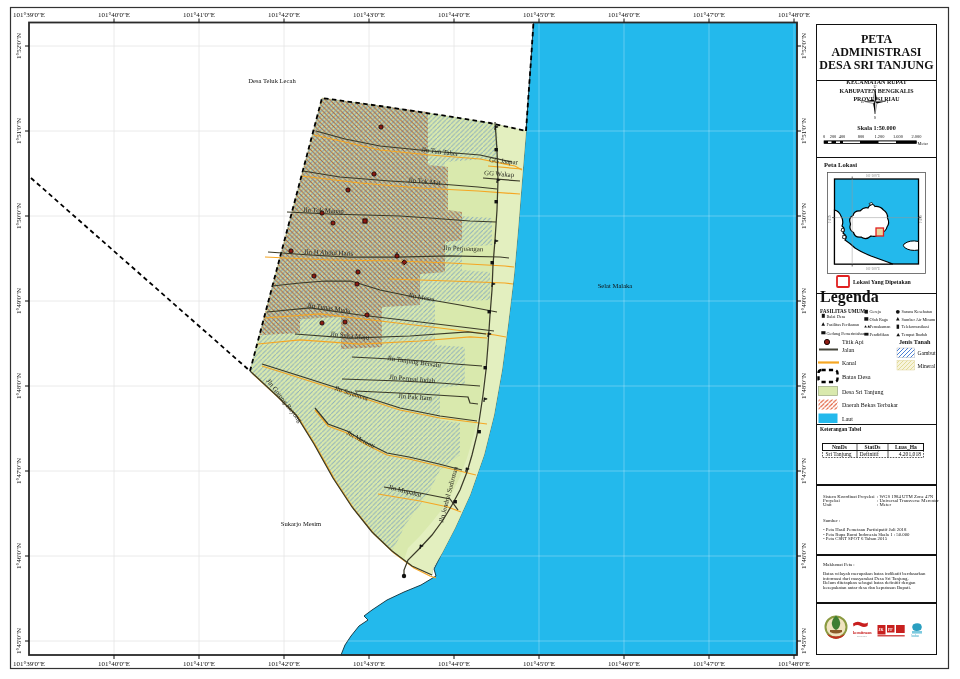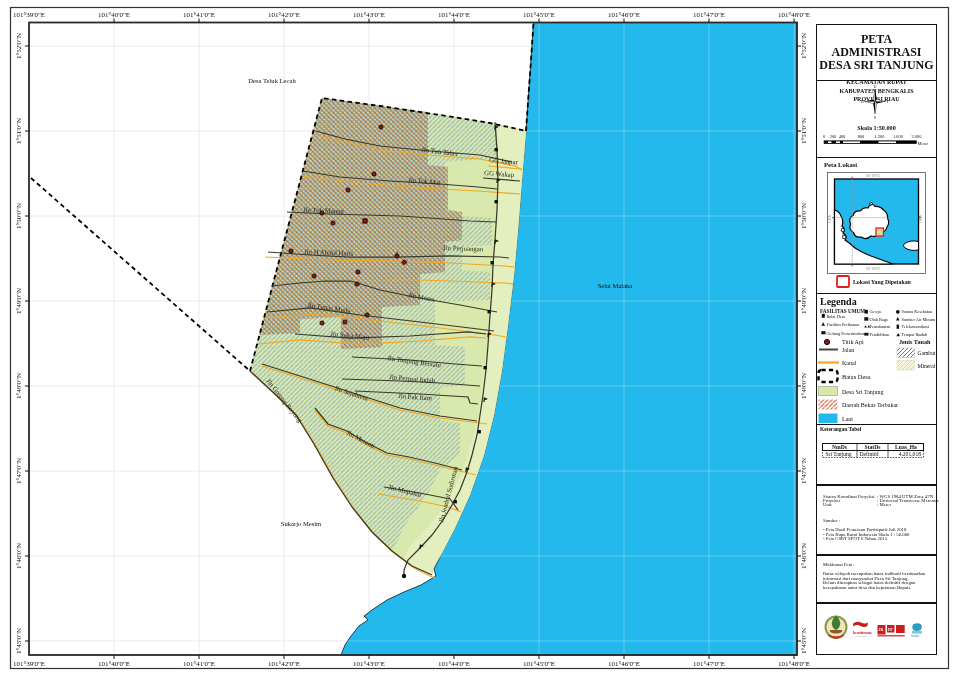--- a/index.html
+++ b/index.html
@@ -384,21 +384,21 @@
   </g>
 </svg>
 
 <svg class="abs" style="left:834px;top:274px" width="100" height="16" viewBox="0 0 100 16">
   <rect x="3" y="2" width="12" height="11" fill="none" stroke="#e02020" stroke-width="1.8" rx="1"></rect>
   <text x="19" y="10" font-size="5.8" font-weight="bold" fill="#111">Lokasi Yang Dipetakan</text>
 </svg>
 
 <div class="abs" style="left:816px;top:292.5px;width:121px;height:1.5px;background:#111;"></div>
 
-<div class="abs" style="left:820px;top:296px;font-weight:bold;font-size:10px;color:#111;">Legenda</div>
+<div class="abs" style="left:820px;top:288px;font-weight:bold;font-size:16px;color:#111;">Legenda</div>
 
 <div class="abs" style="left:820px;top:308px;font-weight:bold;font-size:5.2px;color:#111;">FASILITAS UMUM</div>
 
 <svg class="abs" style="left:816px;top:308px" width="121" height="40" viewBox="0 0 121 40">
   <g font-size="4.3" fill="#111">
 
     <rect x="5.8" y="5.8" width="3" height="4" fill="#111"></rect>
       <text x="10.5" y="9.6">Balai Desa</text>
 
     <path d="M7.2,14.2 l1.8,3.6 l-3.6,0 z M6.8,14.2 l0.9,-1.4" fill="#111"></path>

